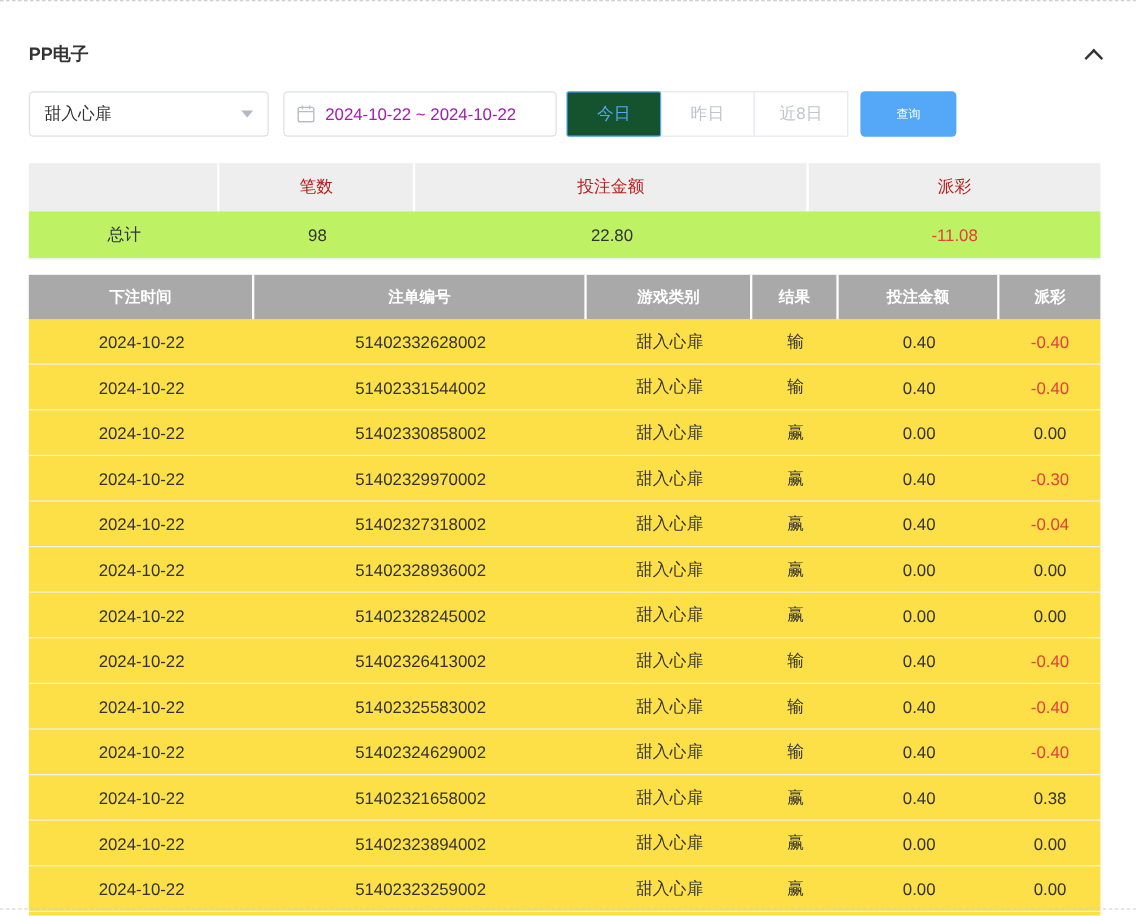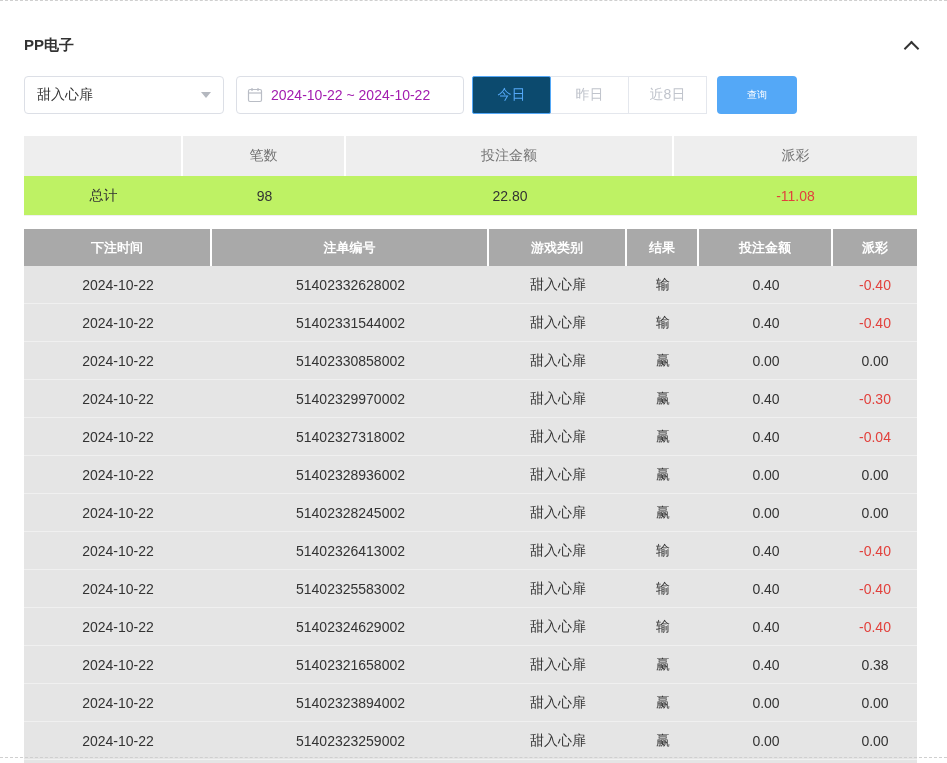--- a/index.html
+++ b/index.html
@@ -42,55 +42,55 @@
     font-size: 14px; color: #a21caf; cursor: pointer; background: #fff; white-space: nowrap;
   }
   .btn-group { display: flex; margin-left: 8px; }
   .btn-group button {
     width: 79px; height: 38px; background: #fff; border: 1px solid #e4e7ed;
     font-size: 14px; color: #c0c4cc; cursor: pointer; font-family: inherit;
   }
   .btn-group button + button { margin-left: -1px; }
   .btn-group button.active {
     border: 1px solid var(--accent); color: var(--accent);
-    position: relative; z-index: 1; border-radius: 2px; background: #0c4a6e;
+    position: relative; z-index: 1; border-radius: 2px; background: #14532d;
   }
   .query-btn {
     margin-left: 10px; width: 80px; height: 38px;
     background: var(--accent); color: #fff; border: none; border-radius: 4px;
     font-size: 10px; cursor: pointer; font-family: inherit;
   }
 
   
   .summary { margin-top: 22px; }
   .s-header, .s-body { display: flex; }
   .s-header { height: 40px; }
   .s-header .cell {
-    background: var(--summary-head-bg); color: #737373; font-size: 14px;
+    background: var(--summary-head-bg); color: #b91c1c; font-size: 14px;
     display: flex; align-items: center; justify-content: center;
     border-right: 2px solid #fff;
   }
   .s-header .cell:last-child { border-right: none; }
   .s-body { height: 40px; border-bottom: 1px solid #f0f0f0; background: #bef264; }
   .s-body .cell { display: flex; align-items: center; justify-content: center; font-size: 14px; color: #333; }
   .summary .c0 { width: 159px; }
   .summary .c1 { width: 163px; }
   .summary .c2 { width: 328px; }
   .summary .c3 { width: 243px; }
 
   
   .bets { margin-top: 13px; }
   .t-header { display: flex; height: 37px; }
   .t-header .cell {
     background: var(--table-head-bg); color: #fff; font-size: 13px; font-weight: bold;
     display: flex; align-items: center; justify-content: center;
     border-right: 2px solid #fff;
   }
   .t-header .cell:last-child { border-right: none; }
-  .t-row { display: flex; height: 38px; border-bottom: 1px solid #f0f0f0; background: #e5e5e5; }
+  .t-row { display: flex; height: 38px; border-bottom: 1px solid #f0f0f0; background: #fde047; }
   .t-row .cell { display: flex; align-items: center; justify-content: center; font-size: 14px; color: #333; }
   .bets .c0 { width: 188px; }
   .bets .c1 { width: 277px; }
   .bets .c2 { width: 138px; }
   .bets .c3 { width: 72px; }
   .bets .c4 { width: 134px; }
   .bets .c5 { width: 84px; }
 
   .neg { color: var(--red) !important; }
 </style>

